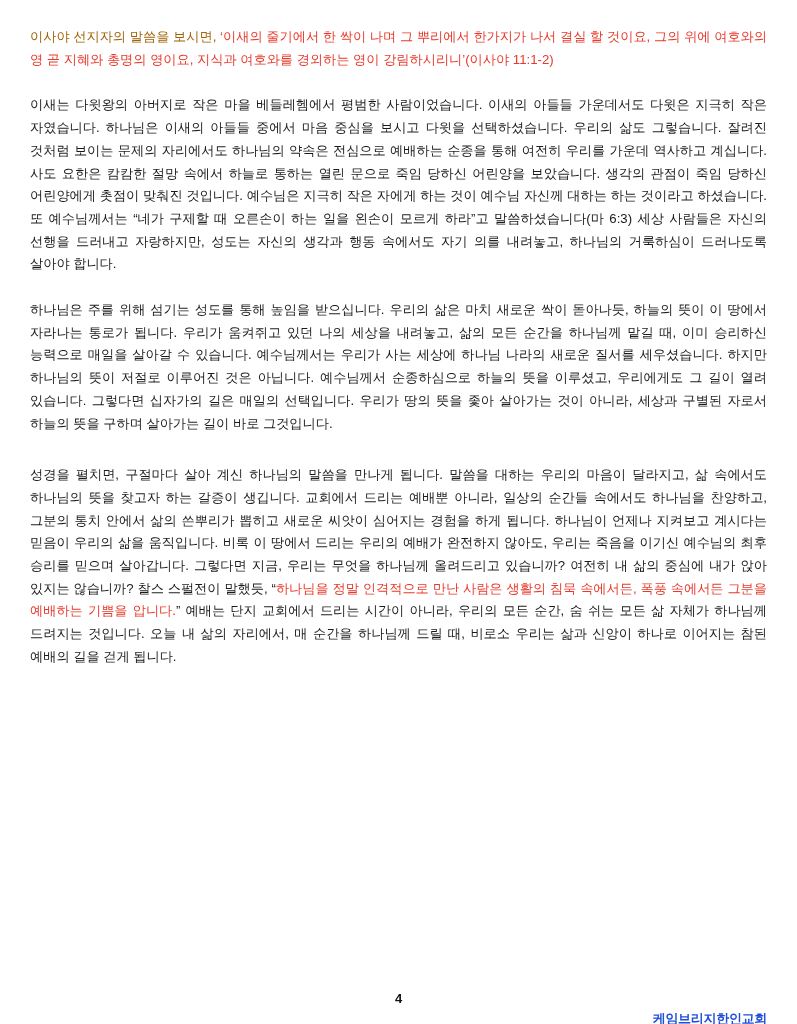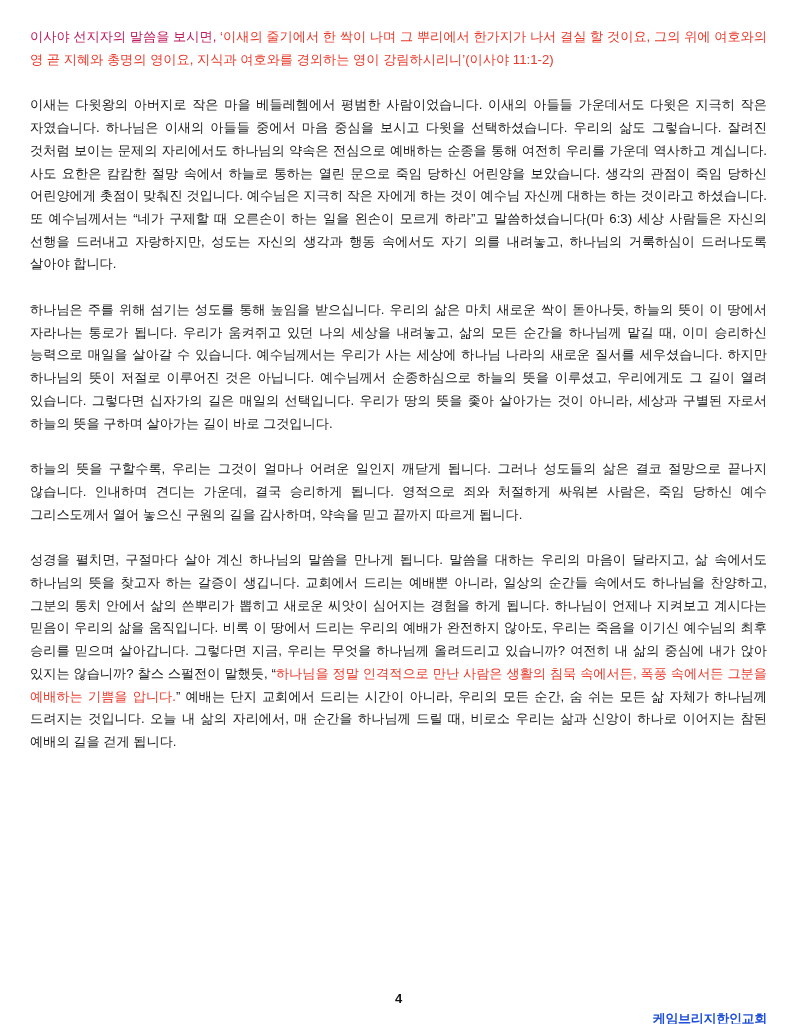--- a/index.html
+++ b/index.html
@@ -30,21 +30,21 @@
     margin: 0 0 17px 0;
     word-break: keep-all;
   }
   .red {
     color: #e8392b;
   }
   .para-scripture-block {
     color: #e8392b;
   }
   .para-scripture-block .lead {
-    color: #be185d;
+    color: #a16207;
   }
   .quote-red {
     color: #e8392b;
   }
   .spacer-lg {
     height: 6px;
   }
   .footer {
     position: absolute;
     left: 0;
@@ -80,21 +80,20 @@
   <div class="spacer-lg"></div>
 
   <p class="para">이새는 다윗왕의 아버지로 작은 마을 베들레헴에서 평범한 사람이었습니다. 이새의 아들들 가운데서도 다윗은 지극히 작은 자였습니다. 하나님은 이새의 아들들 중에서 마음 중심을 보시고 다윗을 선택하셨습니다. 우리의 삶도 그렇습니다. 잘려진 것처럼 보이는 문제의 자리에서도 하나님의 약속은 전심으로 예배하는 순종을 통해 여전히 우리를 가운데 역사하고 계십니다. 사도 요한은 캄캄한 절망 속에서 하늘로 통하는 열린 문으로 죽임 당하신 어린양을 보았습니다. 생각의 관점이 죽임 당하신 어린양에게 촛점이 맞춰진 것입니다. 예수님은 지극히 작은 자에게 하는 것이 예수님 자신께 대하는 하는 것이라고 하셨습니다. 또 예수님께서는 “네가 구제할 때 오른손이 하는 일을 왼손이 모르게 하라”고 말씀하셨습니다(마 6:3) 세상 사람들은 자신의 선행을 드러내고 자랑하지만, 성도는 자신의 생각과 행동 속에서도 자기 의를 내려놓고, 하나님의 거룩하심이 드러나도록 살아야 합니다.</p>
 
   <div class="spacer-lg"></div>
 
   <p class="para">하나님은 주를 위해 섬기는 성도를 통해 높임을 받으십니다. 우리의 삶은 마치 새로운 싹이 돋아나듯, 하늘의 뜻이 이 땅에서 자라나는 통로가 됩니다. 우리가 움켜쥐고 있던 나의 세상을 내려놓고, 삶의 모든 순간을 하나님께 맡길 때, 이미 승리하신 능력으로 매일을 살아갈 수 있습니다. 예수님께서는 우리가 사는 세상에 하나님 나라의 새로운 질서를 세우셨습니다. 하지만 하나님의 뜻이 저절로 이루어진 것은 아닙니다. 예수님께서 순종하심으로 하늘의 뜻을 이루셨고, 우리에게도 그 길이 열려 있습니다. 그렇다면 십자가의 길은 매일의 선택입니다. 우리가 땅의 뜻을 좇아 살아가는 것이 아니라, 세상과 구별된 자로서 하늘의 뜻을 구하며 살아가는 길이 바로 그것입니다.</p>
 
   <div class="spacer-lg"></div>
 
-  <p class="para">하늘의 뜻을 구할수록, 우리는 그것이 얼마나 어려운 일인지 깨닫게 됩니다. 그러나 성도들의 삶은 결코 절망으로 끝나지 않습니다. 인내하며 견디는 가운데, 결국 승리하게 됩니다. 영적으로 죄와 처절하게 싸워본 사람은, 죽임 당하신 예수 그리스도께서 열어 놓으신 구원의 길을 감사하며, 약속을 믿고 끝까지 따르게 됩니다.</p>
 
   <div class="spacer-lg"></div>
 
   <p class="para">
     <span>성경을 펼치면, 구절마다 살아 계신 하나님의 말씀을 만나게 됩니다. 말씀을 대하는 우리의 마음이 달라지고, 삶 속에서도 하나님의 뜻을 찾고자 하는 갈증이 생깁니다. 교회에서 드리는 예배뿐 아니라, 일상의 순간들 속에서도 하나님을 찬양하고, 그분의 통치 안에서 삶의 쓴뿌리가 뽑히고 새로운 씨앗이 심어지는 경험을 하게 됩니다. 하나님이 언제나 지켜보고 계시다는 믿음이 우리의 삶을 움직입니다. 비록 이 땅에서 드리는 우리의 예배가 완전하지 않아도, 우리는 죽음을 이기신 예수님의 최후 승리를 믿으며 살아갑니다. 그렇다면 지금, 우리는 무엇을 하나님께 올려드리고 있습니까? 여전히 내 삶의 중심에 내가 앉아 있지는 않습니까? 찰스 스펄전이 말했듯, “</span><span class="quote-red">하나님을 정말 인격적으로 만난 사람은 생활의 침묵 속에서든, 폭풍 속에서든 그분을 예배하는 기쁨을 압니다.</span><span>” 예배는 단지 교회에서 드리는 시간이 아니라, 우리의 모든 순간, 숨 쉬는 모든 삶 자체가 하나님께 드려지는 것입니다. 오늘 내 삶의 자리에서, 매 순간을 하나님께 드릴 때, 비로소 우리는 삶과 신앙이 하나로 이어지는 참된 예배의 길을 걷게 됩니다.</span>
   </p>
 
   <div class="footer">
     <div class="page-number">4</div>
     <div class="church-name">케임브리지한인교회</div>

